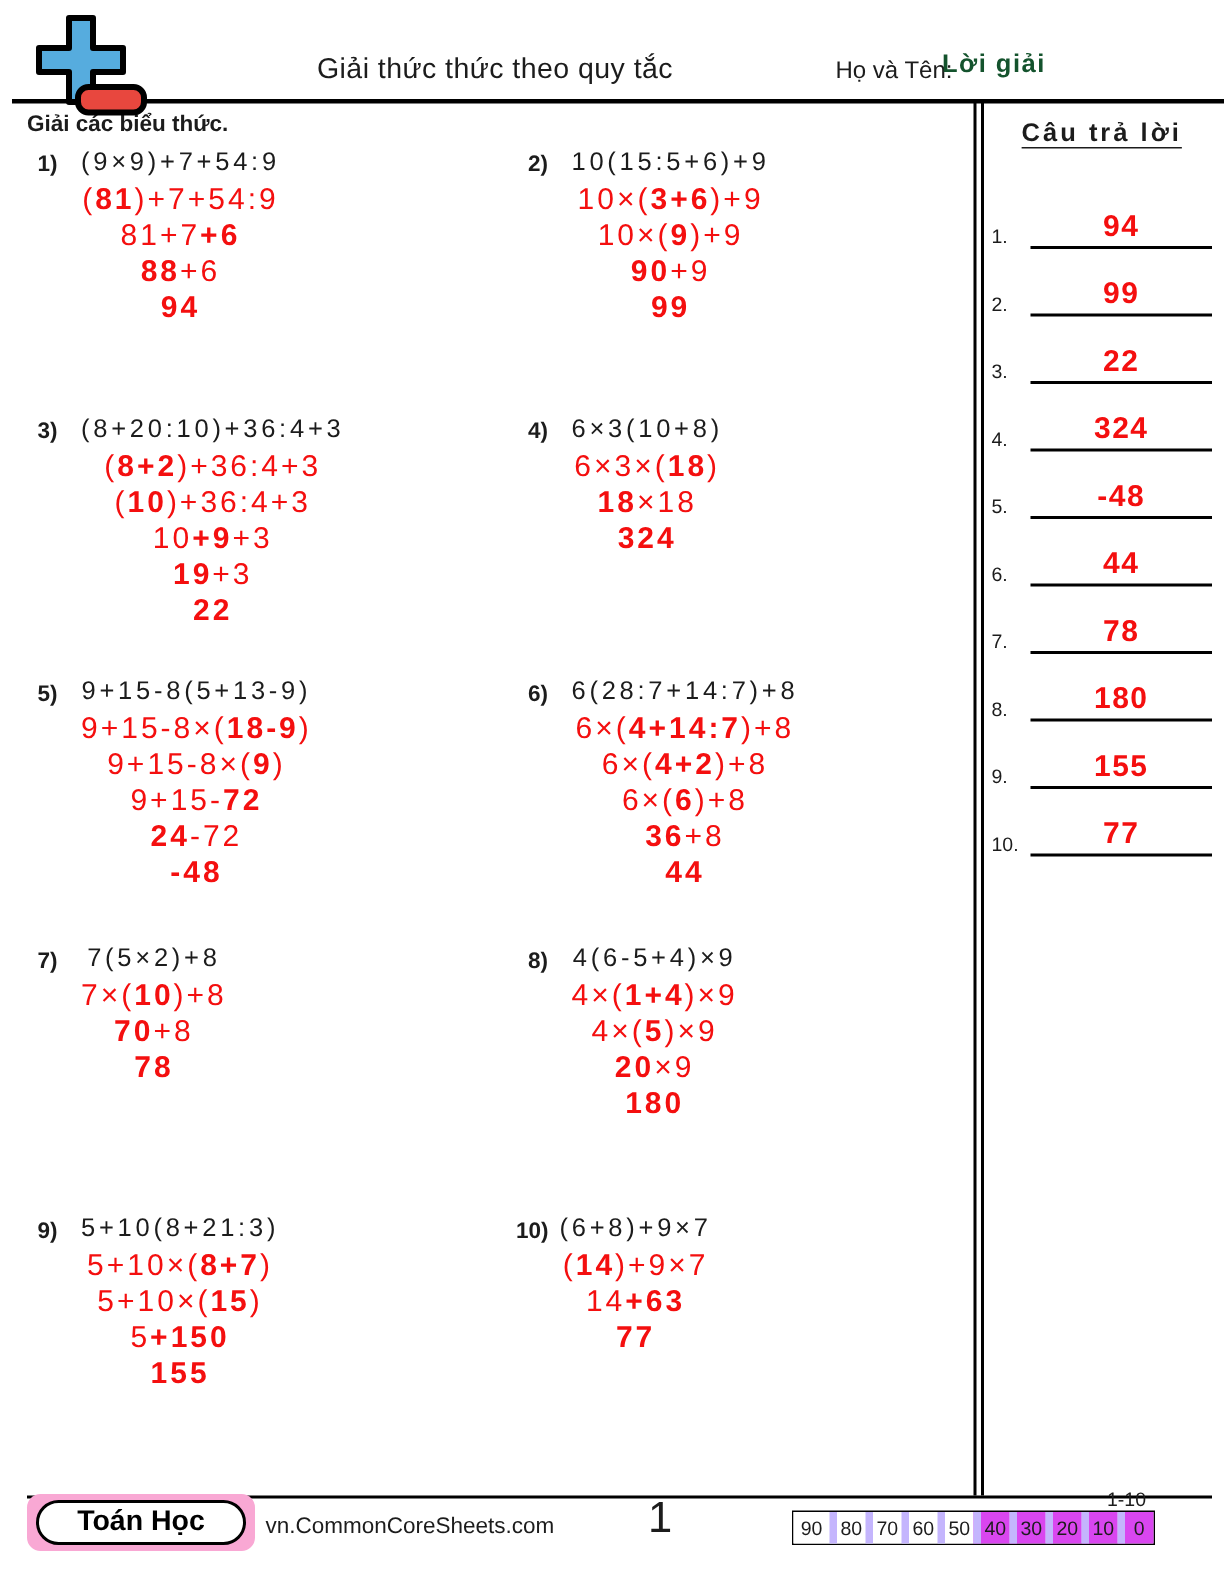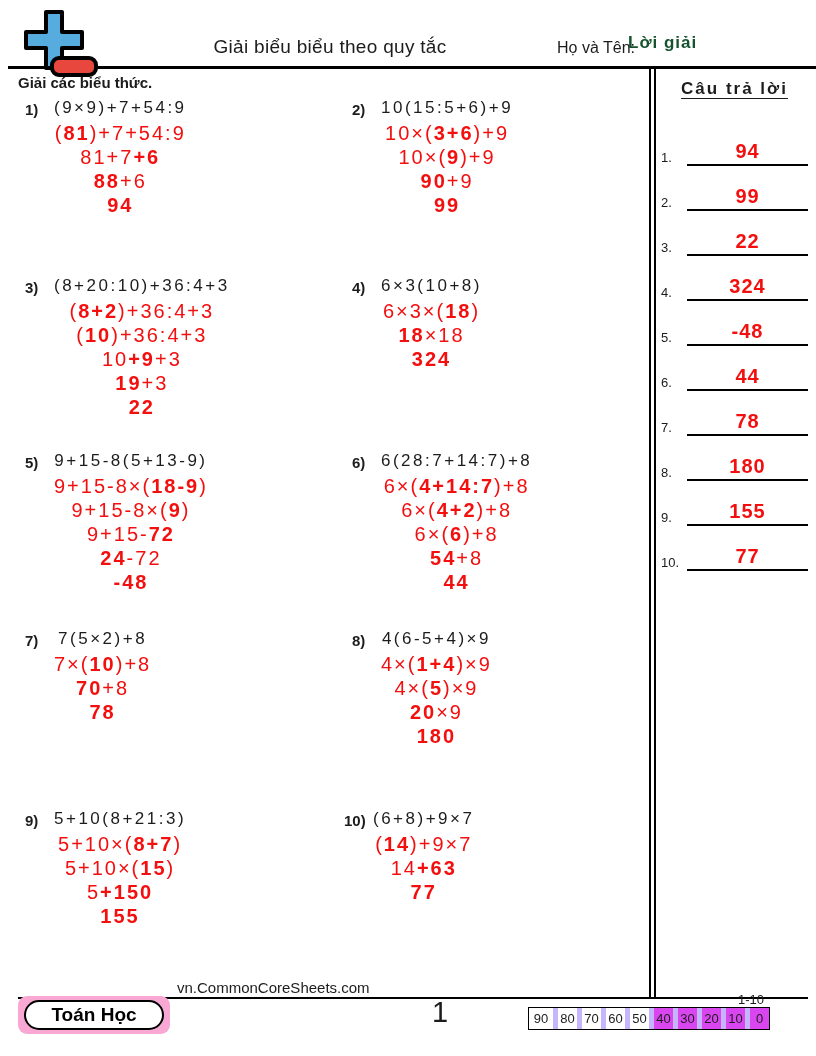--- a/index.html
+++ b/index.html
@@ -60,21 +60,21 @@
   .footer-line { position:absolute; left:18px; right:8px; top:997px; height:2px; background:#000; }
   .subject-badge {
     position:absolute; left:18px; top:996px; width:152px; height:38px;
     background:#f9a8d4; border-radius:9px; display:flex; align-items:center; justify-content:center; z-index:2;
   }
   .subject-pill {
     width:140px; height:30px; background:#fff; border:2px solid #000; border-radius:16px;
     display:flex; align-items:center; justify-content:center;
     font-size:19px; font-weight:700; color:#000;
   }
-  .site-text { position:absolute; left:177px; top:979px; font-size:15px; }
+  .site-text { position:absolute; left:177px; top:1009px; font-size:15px; }
   .page-number { position:absolute; left:400px; top:996px; width:80px; text-align:center; font-size:29px; font-weight:500; }
   .score-strip { position:absolute; left:528px; top:992px; display:flex; align-items:flex-end;flex-direction:column; }
   .score-range { font-size:13px; margin-right:6px; }
   .score-table { display:flex; border:1px solid #000; }
   .score-cell {
     width:24px; height:21px; border-left:5px solid #c4b5fd;
     display:flex; align-items:center; justify-content:center; font-size:13px; background:#fff;
   }
   .score-cell:first-child { border-left:none; }
   .score-cell.hl { background:#d946ef; }
@@ -83,21 +83,21 @@
 <body>
 
 <div class="page">
 
   <div class="logo">
     <svg width="84" height="74" viewBox="0 0 84 74">
       <path d="M30 4 h16 v20 h20 v16 h-20 v20 h-16 v-20 H10 v-16 h20 z" fill="#56acde" stroke="#000" stroke-width="4" stroke-linejoin="round"></path>
       <rect x="36" y="50" width="44" height="17" rx="7" fill="#e8473e" stroke="#000" stroke-width="4"></rect>
     </svg>
   </div>
-  <div class="page-title">Giải biểu biểu theo quy tắc</div>
+  <div class="page-title">Giải thức thức theo quy tắc</div>
   <div class="name-label">Họ và Tên:</div>
   <div class="name-value">Lời giải</div>
   <div class="header-line"></div>
   <div class="instruction">Giải các biểu thức.</div>
 
   <div id="problems-area">
   <div class="problem pos-1">
     <span class="p-num">1)</span>
     <div class="p-body">
       <div class="p-expr">(9×9)+7+54:9</div>
@@ -164,21 +164,21 @@
   </div>
 
   <div class="problem pos-6">
     <span class="p-num">6)</span>
     <div class="p-body">
       <div class="p-expr">6(28:7+14:7)+8</div>
       <div>
             <div class="step-line"><span class="seg">6×(</span><span class="seg bold">4+14:7</span><span class="seg">)+8</span></div>
             <div class="step-line"><span class="seg">6×(</span><span class="seg bold">4+2</span><span class="seg">)+8</span></div>
             <div class="step-line"><span class="seg">6×(</span><span class="seg bold">6</span><span class="seg">)+8</span></div>
-            <div class="step-line"><span class="seg bold">54</span><span class="seg">+8</span></div>
+            <div class="step-line"><span class="seg bold">36</span><span class="seg">+8</span></div>
             <div class="step-line"><span class="seg bold">44</span></div>
           </div>
     </div>
   </div>
 
   <div class="problem pos-7">
     <span class="p-num">7)</span>
     <div class="p-body">
       <div class="p-expr">7(5×2)+8</div>
       <div>

